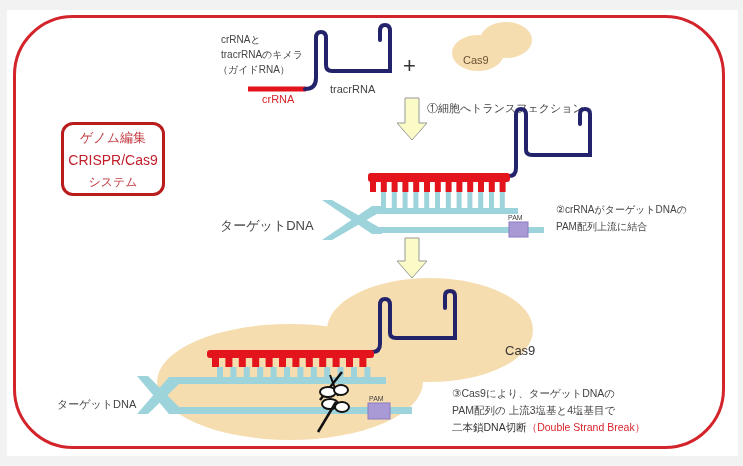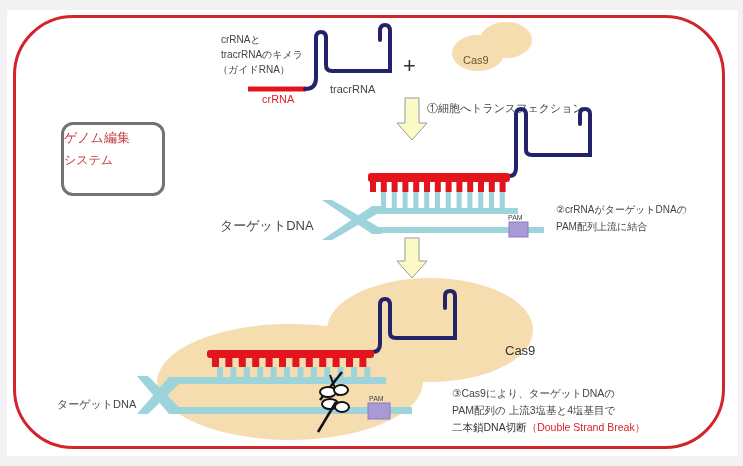--- a/index.html
+++ b/index.html
@@ -12,36 +12,37 @@
       background: #ffffff;
     }
     #frame {
       position: absolute; left: 13px; top: 15px; width: 712px; height: 434px;
       border: 3px solid #d3242c; border-radius: 60px; box-sizing: border-box;
     }
     svg { position: absolute; left: 0; top: 0; }
     .lbl { font-family: "Liberation Sans", sans-serif; fill: #444; }
     .title-box {
       position: absolute; left: 61px; top: 122px; width: 104px; height: 74px;
-      border: 3px solid #737373; border-radius: 12px; box-sizing: border-box;
-      font-family: "Liberation Sans", sans-serif;
+      border: 3px solid #b91c1c; border-radius: 12px; box-sizing: border-box;
+      text-align: center; font-family: "Liberation Sans", sans-serif;
     }
     .title-box div { line-height: 22px; }
     .t1 { color: #c23a40; font-size: 13px; margin-top: 2px; }
     .t2 { color: #c21f2b; font-size: 14px; font-weight: 400; }
     .t3 { color: #c23a40; font-size: 12px; }
   </style>
 </head>
 <body>
 
 <div id="panel"></div>
 <div id="frame"></div>
 
 <div class="title-box">
   <div class="t1">ゲノム編集</div>
+  <div class="t2">CRISPR/Cas9</div>
   <div class="t3">システム</div>
 </div>
 
 <svg width="743" height="466" viewBox="0 0 743 466">
 
   <g>
     <text class="lbl" x="221" y="43" font-size="10">crRNAと</text>
     <text class="lbl" x="221" y="58" font-size="10">tracrRNAのキメラ</text>
     <text class="lbl" x="218" y="73" font-size="10">（ガイドRNA）</text>
     <line x1="248" y1="89" x2="306" y2="89" stroke="#e3141c" stroke-width="5"></line>

